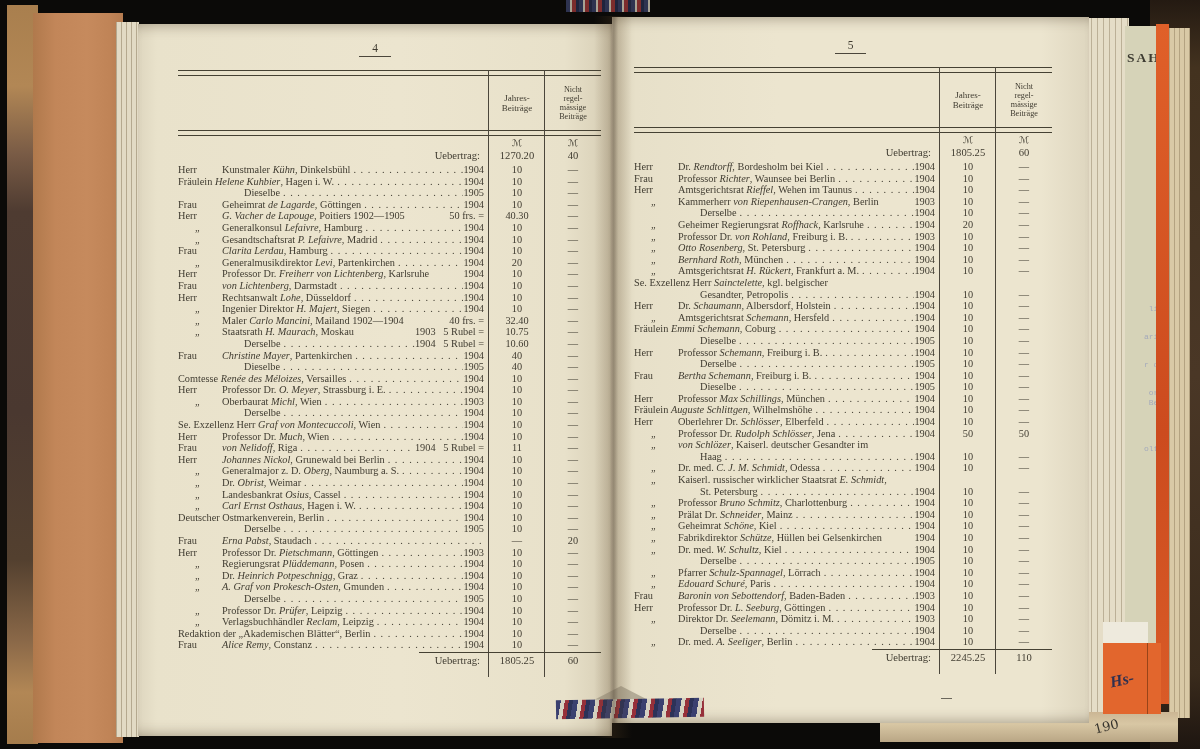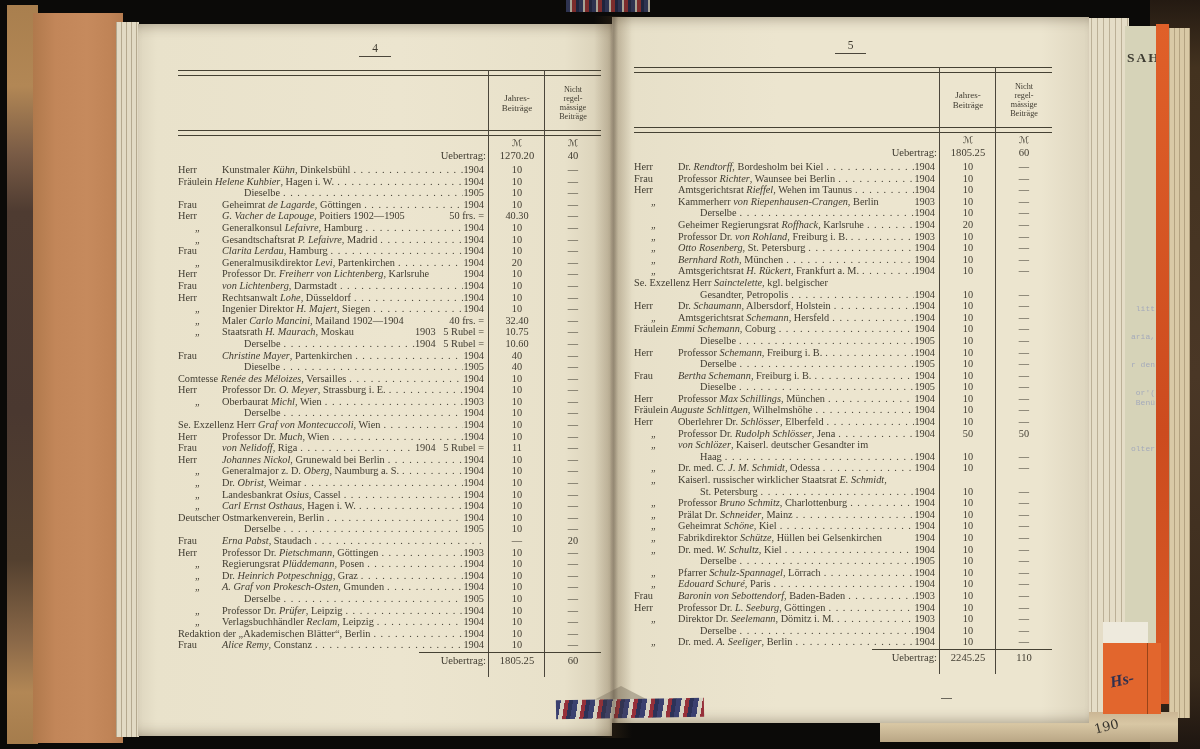--- a/index.html
+++ b/index.html
@@ -13,21 +13,21 @@
   .endpaper{left:33px;top:13px;width:90px;height:730px;
     background:linear-gradient(90deg,#b0794c 0%,#c28659 25%,#c68a5d 60%,#c08457 85%,#b57c50 100%);}
   .edges-left{left:116px;top:22px;width:23px;height:715px;background:#e2dac4;
     background-image:repeating-linear-gradient(90deg,rgba(125,108,78,.45) 0 1px,rgba(0,0,0,0) 1px 5px);}
 
   
   .cover-right{left:1150px;top:0;width:50px;height:749px;
     background:linear-gradient(180deg,#241a12 0%,#43321f 9%,#4a3726 50%,#3a2b1c 90%,#1d1510 100%);}
   .edges-right{left:1085px;top:18px;width:44px;height:702px;background:#e5ddc7;
     background-image:repeating-linear-gradient(90deg,rgba(125,108,78,.4) 0 1px,rgba(0,0,0,0) 1px 6px);}
-  .green-sheet{left:1125px;top:26px;width:31px;height:668px;background:#d6d3b8;overflow:hidden;}
+  .green-sheet{left:1125px;top:26px;width:44px;height:668px;background:#d6d3b8;overflow:hidden;}
   .spine-text{position:absolute;top:24px;left:2px;font-weight:bold;font-size:13.5px;letter-spacing:2px;
     color:#3d3b31;white-space:nowrap;}
   .ghost-line{position:absolute;right:1px;font-family:"Liberation Mono","DejaVu Sans Mono",monospace;
     font-size:8px;color:#7b88bd;opacity:.55;filter:blur(.3px);white-space:nowrap;}
   .orange-strip{left:1156px;top:24px;width:13px;height:680px;background:linear-gradient(180deg,#e06029,#cc4b1e 60%,#d95b27);}
   .edges-right2{left:1169px;top:28px;width:21px;height:690px;background:#d9c9a6;
     background-image:repeating-linear-gradient(90deg,rgba(110,90,60,.35) 0 1px,rgba(0,0,0,0) 1px 5px);}
 
   
   .bottom-band{left:880px;top:712px;width:298px;height:30px;
@@ -69,21 +69,21 @@
   .v1{right:112px}.v2{right:56px}
   .head-row{display:flex;height:54px;align-items:center;}
   .cell-name{flex:1;display:flex;overflow:hidden;padding-right:5px;min-width:0;}
   .cell-j,.cell-n{width:56px;flex:none;text-align:center;overflow:hidden;}
   .hc{font-size:9px;line-height:10.5px;}
   .hc2{font-size:8.2px;line-height:9px;}
   .row{display:flex;height:11.6px;line-height:11.6px;}
   .cur{height:13px;line-height:13px;}
   .mk{font-style:italic;font-size:9.5px;font-family:"DejaVu Sans","DejaVu Serif",serif;}
   .carry{height:15px;line-height:14px;font-size:10.6px;}
-  .end{display:block;text-align:right;padding-right:3px;}
+  .end{display:block;text-align:right;padding-right:9px;}
   .marker{width:44px;flex:none;}
   .marker.q{padding-left:17px;width:27px;}
   .ind{width:66px;flex:none;}
   .ntext{flex:none;white-space:nowrap;}
   .it{font-style:italic;}
   .dots{flex:1;overflow:hidden;white-space:nowrap;letter-spacing:1px;padding:0 3px;min-width:4px;}
   .spacer{flex:1;min-width:4px;}
   .tail{flex:none;white-space:pre;}
   .total{position:relative;height:16px;line-height:15px;margin-top:2px;font-size:10.6px;}
   .total-rule{position:absolute;top:-1px;left:57%;right:0;border-top:1.1px solid #454133;}

